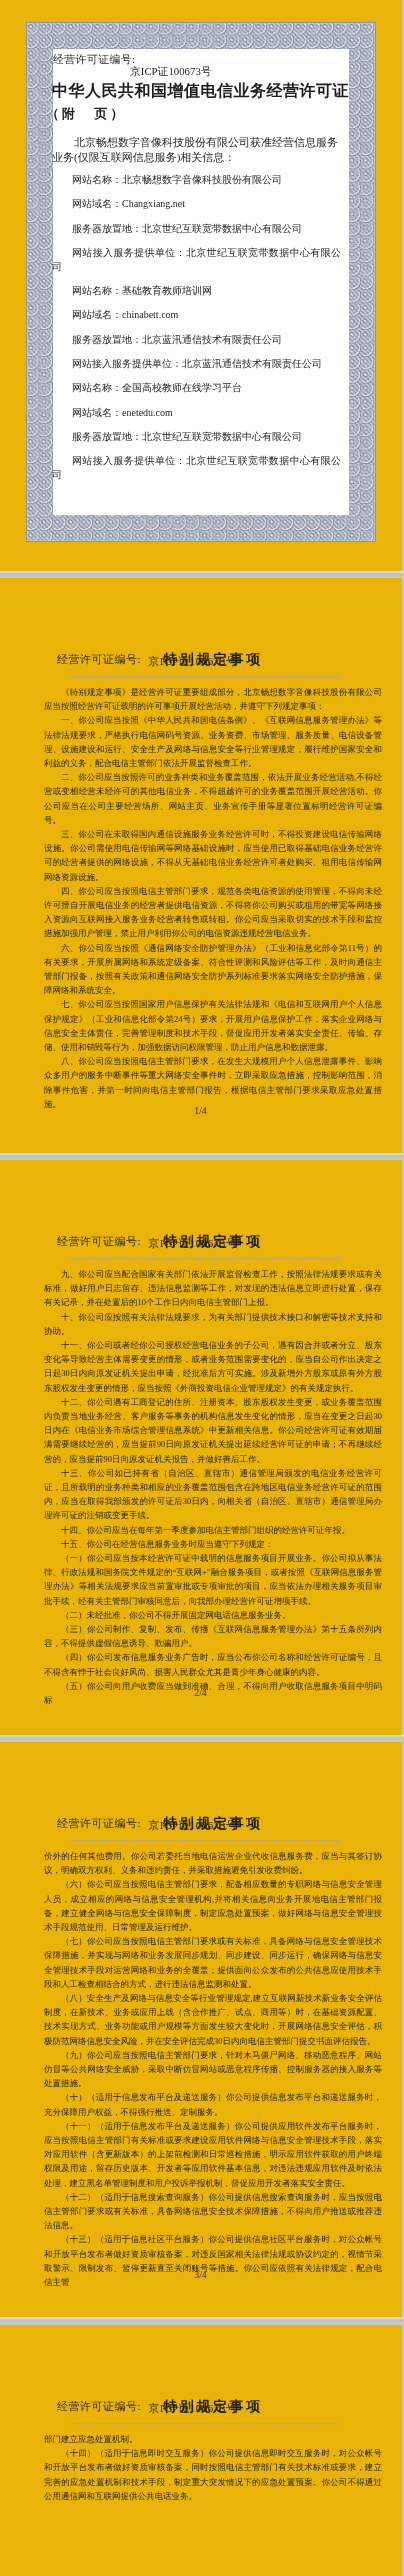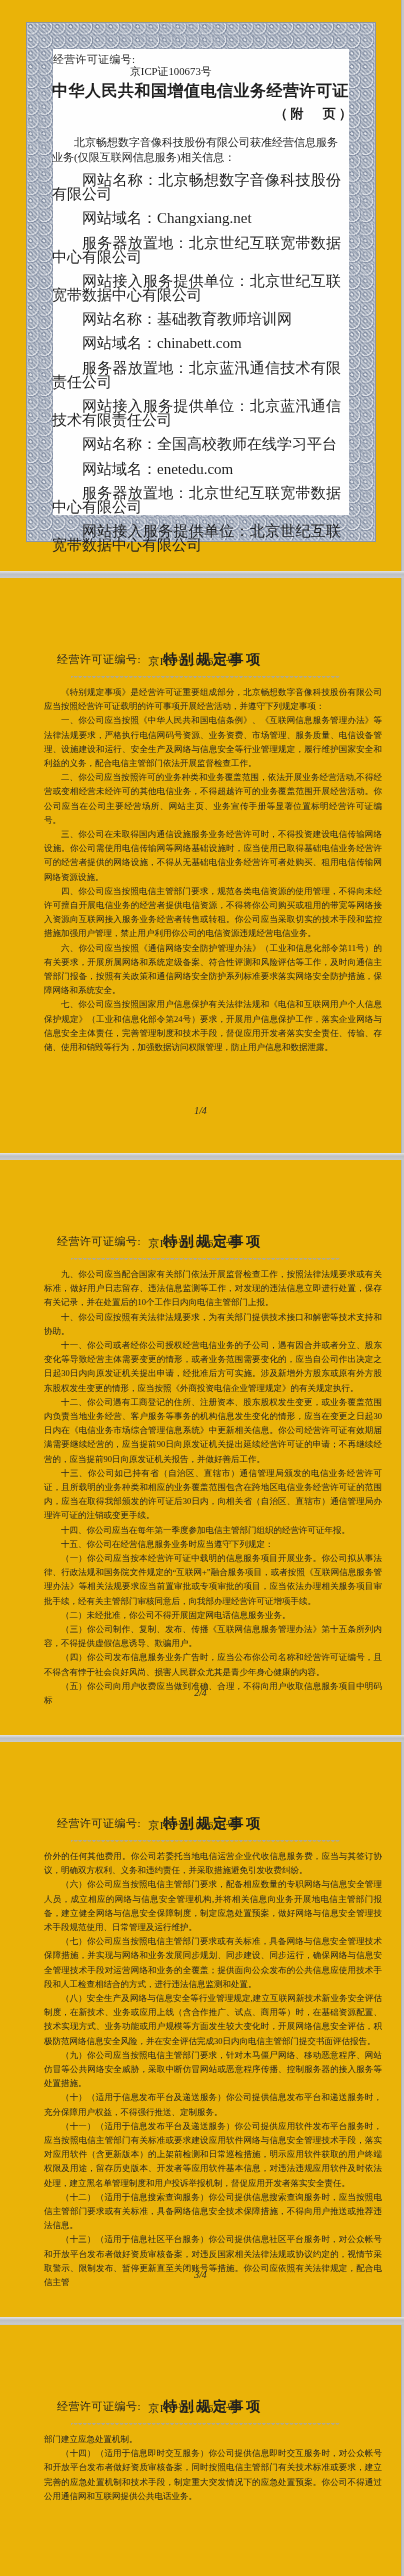--- a/index.html
+++ b/index.html
@@ -32,28 +32,28 @@
   .cert-inner{position:absolute;inset:26px;background:#fefefe;}
   .cert-content{position:absolute;inset:0;}
   .lic-label{position:absolute;left:53px;top:53px;font-size:10.8px;letter-spacing:0.5px;}
   .lic-no{position:absolute;left:130px;top:65px;font-size:10.8px;}
   .cert-title{
     position:absolute;left:46px;top:81px;width:309px;margin:0;
     text-align:center;font-size:16px;font-weight:bold;letter-spacing:0.5px;
   }
   .cert-subtitle{
     position:absolute;left:46px;top:105px;width:309px;
-    text-align:right;font-size:13px;font-weight:bold;letter-spacing:3.1px;
+    text-align:left;font-size:13px;font-weight:bold;letter-spacing:3.1px;
   }
   .cert-intro{
     position:absolute;left:52px;top:135px;width:286px;margin:0;
     font-size:11px;line-height:15px;text-indent:2em;text-align:justify;
   }
   .cert-entries{position:absolute;left:52px;top:173px;width:289px;}
-  .cert-entries p{margin:0 0 10.3px;font-size:15px;line-height:14px;text-indent:2em;text-align:justify;}
+  .cert-entries p{margin:0 0 10.3px;font-size:10px;line-height:14px;text-indent:2em;text-align:justify;}
 
   
   .ph{position:absolute;left:57px;top:58px;font-size:11px;letter-spacing:0.5px;margin-top:16px;}
   .ph .phv{margin-left:7.2px;vertical-align:-1.5px;}
   .ptitle{
     position:absolute;left:44px;top:73px;width:338px;margin:0;
     text-align:center;font-size:14px;font-weight:bold;letter-spacing:2.6px;font-family:Liberation Mono, monospace;
   }
   .zigzag{
     position:absolute;left:71px;top:98px;width:269px;height:4.1px;
@@ -63,21 +63,21 @@
     opacity:.85;
   }
   .pbody{position:absolute;left:44px;top:107px;width:338px;}
   .pbody p{
     margin:0;font-size:8.5px;line-height:14.2px;
     text-indent:2em;text-align:justify;color:#222;
   }
   .pbody p.cont{text-indent:0;}
   .pageno{
     position:absolute;left:0;top:527px;width:100%;
-    text-align:center;font-size:9.8px;color:#2a2a2a;font-style:italic;
+    text-align:center;font-size:9.8px;color:#2a2a2a;
   }
 </style>
 </head>
 <body>
 
 <div class="canvas">
 
   <section class="page" style="top:0;height:571px;">
     <div class="cert-frame">
       <div class="cert-inner"></div>
@@ -114,20 +114,21 @@
     <h2 class="ptitle">特别规定事项</h2>
     <div class="zigzag"></div>
     <div class="pbody">
       <p>《特别规定事项》是经营许可证重要组成部分，北京畅想数字音像科技股份有限公司应当按照经营许可证载明的许可事项开展经营活动，并遵守下列规定事项：</p>
       <p>一、你公司应当按照《中华人民共和国电信条例》、《互联网信息服务管理办法》等法律法规要求，严格执行电信网码号资源、业务资费、市场管理、服务质量、电信设备管理、设施建设和运行、安全生产及网络与信息安全等行业管理规定，履行维护国家安全和利益的义务，配合电信主管部门依法开展监督检查工作。</p>
       <p>二、你公司应当按照许可的业务种类和业务覆盖范围，依法开展业务经营活动,不得经营或变相经营未经许可的其他电信业务，不得超越许可的业务覆盖范围开展经营活动。你公司应当在公司主要经营场所、网站主页、业务宣传手册等显著位置标明经营许可证编号。</p>
       <p>三、你公司在未取得国内通信设施服务业务经营许可时，不得投资建设电信传输网络设施。你公司需使用电信传输网等网络基础设施时，应当使用已取得基础电信业务经营许可的经营者提供的网络设施，不得从无基础电信业务经营许可者处购买、租用电信传输网网络资源设施。</p>
       <p>四、你公司应当按照电信主管部门要求，规范各类电信资源的使用管理，不得向未经许可擅自开展电信业务的经营者提供电信资源，不得将你公司购买或租用的带宽等网络接入资源向互联网接入服务业务经营者转售或转租。你公司应当采取切实的技术手段和监控措施加强用户管理，禁止用户利用你公司的电信资源违规经营电信业务。</p>
       <p>六、你公司应当按照《通信网络安全防护管理办法》（工业和信息化部令第11号）的有关要求，开展所属网络和系统定级备案、符合性评测和风险评估等工作，及时向通信主管部门报备，按照有关政策和通信网络安全防护系列标准要求落实网络安全防护措施，保障网络和系统安全。</p>
       <p>七、你公司应当按照国家用户信息保护有关法律法规和《电信和互联网用户个人信息保护规定》（工业和信息化部令第24号）要求，开展用户信息保护工作，落实企业网络与信息安全主体责任，完善管理制度和技术手段，督促应用开发者落实安全责任、传输、存储、使用和销毁等行为，加强数据访问权限管理，防止用户信息和数据泄露。</p>
+      <p>八、你公司应当按照电信主管部门要求，在发生大规模用户个人信息泄露事件、影响众多用户的服务中断事件等重大网络安全事件时，立即采取应急措施，控制影响范围，消除事件危害，并第一时间向电信主管部门报告，根据电信主管部门要求采取应急处置措施。</p>
     </div>
     <div class="pageno">1/4</div>
   </section>
 
   <div class="gap" style="top:1153px;"></div>
 
   <section class="page" style="top:1160px;height:575px;">
     <div class="ph">
       <span>经营许可证编号:</span><span class="phv">京ICP证100673号</span>
     </div>

